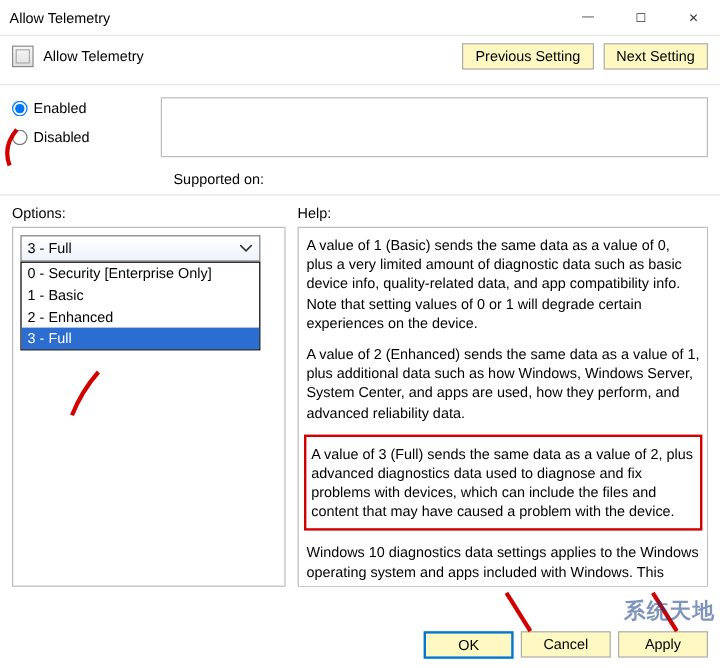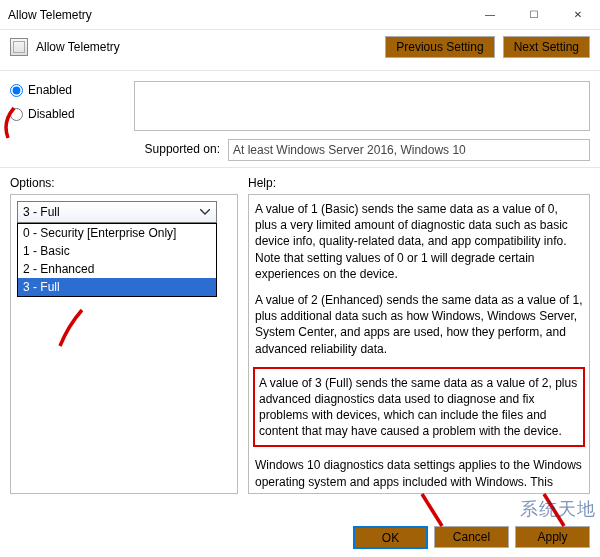--- a/index.html
+++ b/index.html
@@ -42,21 +42,21 @@
     background: linear-gradient(#f8f8f8,#e0e0e0);
     position: relative;
   }
   .header .hicon::after {
     content: ""; position: absolute; left: 2px; top: 2px; right: 2px; bottom: 2px;
     border: 1px solid #aaa;
   }
   .header .spacer { flex: 1; }
   .btn {
     border: 1px solid #adadad;
-    background: #a16207;
+    background: #fef9c3;
     height: 22px;
     min-width: 75px;
     padding: 0 10px;
     font-size: 12px;
     font-family: inherit;
     display: inline-flex;
     align-items: center;
     justify-content: center;
     cursor: default;
   }
@@ -159,21 +159,21 @@
   .arrow {
     position: absolute;
     z-index: 50;
     pointer-events: none;
   }
   .watermark {
     position: absolute;
     right: 4px;
     bottom: 36px;
     font-size: 18px;
-    font-weight: normal;
+    font-weight: bold;
     color: rgba(20,60,130,0.55);
     letter-spacing: 1px;
     z-index: 60;
     pointer-events: none;
     font-family: "Microsoft YaHei", sans-serif;
   }
 </style>
 </head>
 <body>
 
@@ -202,21 +202,20 @@
       <input type="radio" name="cfg" style="">
       <span>Disabled</span>
     </label>
   </div>
   <div class="commentcol">
     <div class="row">
       <textarea class="comment" style=""></textarea>
     </div>
     <div class="row" style="margin-top:4px;">
       <span class="lbl right">Supported on:</span>
-      <input class="supported" readonly="" value="At least Windows Server 2016, Windows 10" style="">
     </div>
   </div>
 </div>
 
 <div class="section2">
   <div class="optcol">
     <div class="colhead">Options:</div>
     <div class="optbox">
       <div class="combo">
         <div class="combo-display">

